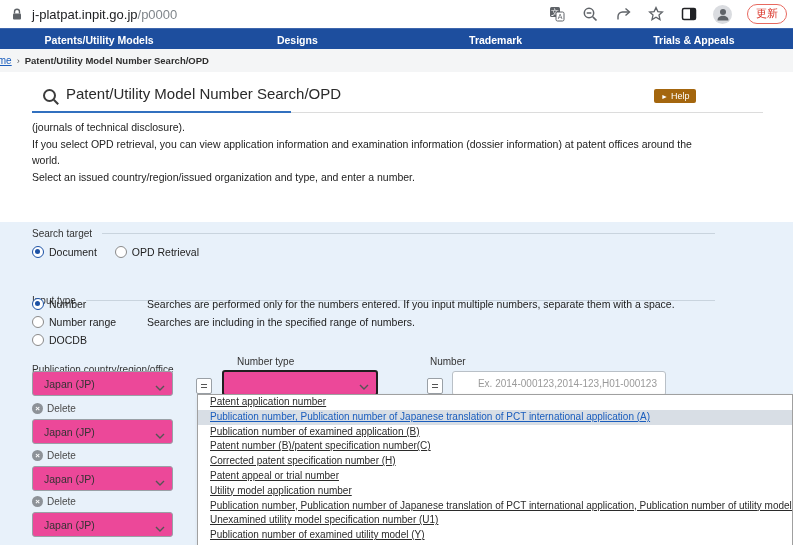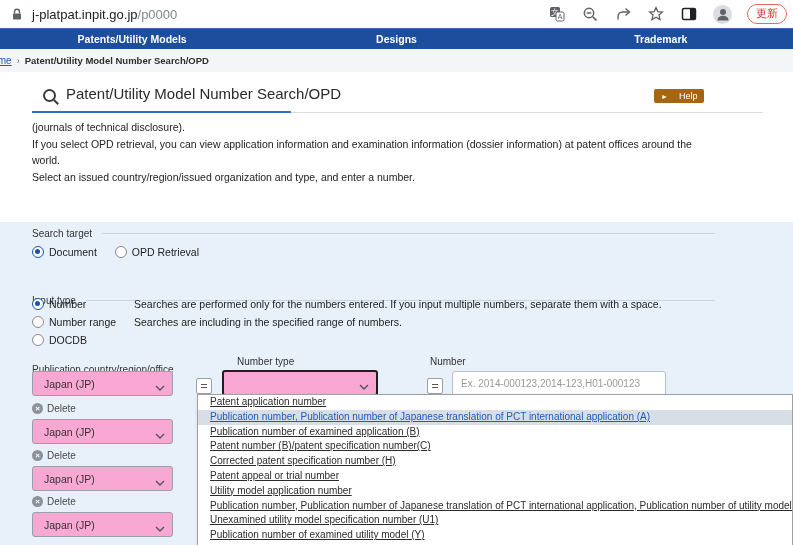--- a/index.html
+++ b/index.html
@@ -15,36 +15,36 @@
   .url .path{color:#80868b;}
   .chrome-icons{display:flex;align-items:center;gap:15px;padding-right:6px;}
   .cicon{display:flex;align-items:center;justify-content:center;width:18px;height:18px;cursor:pointer;}
   .avatar{width:19px;height:19px;border-radius:50%;background:#dadce0;display:flex;
           align-items:center;justify-content:center;overflow:hidden;}
   .update-btn{border:1.5px solid #e8695f;border-radius:11px;color:#d93025;background:#fff;
           font-size:11px;padding:1px 8px 2px 8px;white-space:nowrap;cursor:pointer;}
 
   
   .navbar{position:absolute;left:0;top:28px;width:793px;height:21px;background:#1d4e9e;
-          border-top:1px solid #3e66ad;display:flex;}
+          border-top:1px solid #3e66ad;display:flex;align-items:flex-end;}
   .nav-item{flex:1;color:#fff;font-size:10.5px;font-weight:bold;text-align:center;
           line-height:20px;cursor:pointer;white-space:nowrap;}
 
   
   .breadcrumb{position:absolute;left:0;top:49px;width:793px;height:23px;background:#f4f5f6;
           display:flex;align-items:center;font-size:10px;overflow:hidden;}
   .crumb-home{color:#1a5dbd;text-decoration:underline;margin-left:-15px;cursor:pointer;white-space:nowrap;}
   .crumb-sep{color:#555;margin:0 5px;font-size:9px;}
   .crumb-cur{color:#2e2e2e;font-weight:bold;font-size:9.5px;white-space:nowrap;}
 
   
   .title-icon{position:absolute;left:42px;top:88px;}
   .page-title{position:absolute;left:66px;top:85px;font-size:15px;color:#2a2a2a;white-space:nowrap;}
   .help-btn{position:absolute;left:654px;top:89px;background:#a4660e;color:#fff;font-size:9px;
-          border-radius:2px;padding:2px 7px;display:flex;align-items:center;gap:11px;cursor:pointer;}
+          border-radius:2px;padding:2px 7px;display:flex;align-items:center;gap:3px;cursor:pointer;}
   .help-arrow{font-size:7px;line-height:1;}
   .title-rule{position:absolute;left:32px;top:112px;width:731px;height:1px;background:#dcdcdc;}
   .title-rule-blue{position:absolute;left:32px;top:111px;width:259px;height:2px;background:#3170bf;}
 
   
   .desc{position:absolute;left:32px;top:119px;font-size:10.5px;color:#222;}
   .desc div{line-height:16.5px;white-space:nowrap;}
 
   
   .panel{position:absolute;left:0;top:222px;width:793px;height:323px;background:#e8f1fa;}
@@ -59,36 +59,36 @@
   .radio.sel::after{content:"";position:absolute;left:2px;top:2px;width:5px;height:5px;
          border-radius:50%;background:#1c52a5;}
   .ropt{font-size:10.5px;color:#222;margin-left:5px;cursor:pointer;white-space:nowrap;}
 
   .st-row{position:absolute;left:32px;top:246px;display:flex;align-items:center;}
   .st-gap{width:18px;}
 
   .it-rows{position:absolute;left:32px;top:295px;width:740px;}
   .it-row{display:flex;align-items:center;height:18px;}
   .it-label{width:85px;margin-left:5px;font-size:10.5px;color:#222;cursor:pointer;}
-  .it-desc{font-size:10.5px;color:#222;white-space:nowrap;}
+  .it-desc{font-size:10.5px;color:#222;margin-left:13px;white-space:nowrap;}
   .qbadge{display:inline-block;width:13px;height:13px;background:#bd7311;color:#fff;font-weight:bold;
           font-size:9.5px;text-align:center;line-height:13px;border-radius:2px;margin-left:6px;
           vertical-align:-2px;cursor:pointer;}
 
   
   .flabel{position:absolute;font-size:10px;color:#333;white-space:nowrap;}
-  .select{position:absolute;background:#f9a8d4;border:1px solid #9aa0a6;border-radius:3px;
+  .select{position:absolute;background:#ec4899;border:1px solid #9aa0a6;border-radius:3px;
           font-size:10.5px;color:#333;display:flex;align-items:center;
           padding:0 20px 0 11px;box-sizing:border-box;cursor:pointer;}
   .select .chev{position:absolute;right:7px;top:50%;margin-top:-3px;}
   .select.focused{border:2px solid #1f1f1f;}
   .eq{position:absolute;width:16px;height:16px;border:1px solid #9aa0a6;background:#fff;
       border-radius:2px;display:flex;align-items:center;justify-content:center;box-sizing:border-box;}
   .num-input{position:absolute;border:1px solid #b9c0c7;border-radius:3px;font-size:10px;
-      color:#333;padding:4px 8px;box-sizing:border-box;font-family:"Liberation Sans",sans-serif;}
+      color:#333;padding:4px 8px;box-sizing:border-box;font-family:"Liberation Sans",sans-serif;text-align:right;}
   .num-input::placeholder{color:#9a9a9a;}
   .del{position:absolute;display:flex;align-items:center;gap:4px;font-size:10px;color:#4a4a4a;cursor:pointer;}
   .del-icon{width:11px;height:11px;border-radius:50%;background:#8d9298;color:#fff;font-size:8px;
       line-height:11px;text-align:center;font-weight:bold;}
 
   
   .dd{position:absolute;left:197px;top:394px;width:594px;background:#fff;border:1px solid #a0a0a0;
       box-shadow:2px 3px 5px rgba(0,0,0,0.18);}
   .dd-item{height:14.8px;line-height:14.8px;padding-left:12px;font-size:10px;color:#2b2b2b;
       white-space:nowrap;overflow:hidden;cursor:pointer;text-decoration:underline;}
@@ -149,20 +149,21 @@
           </svg>
       </span>
       <button class="update-btn">更新</button>
     </div>
   </div>
 
   <div class="navbar">
     <div class="nav-item">Patents/Utility Models</div>
     <div class="nav-item">Designs</div>
     <div class="nav-item">Trademark</div>
+    <div class="nav-item">Trials &amp; Appeals</div>
   </div>
 
   <div class="breadcrumb">
     <span class="crumb-home">Home</span>
     <span class="crumb-sep">›</span>
     <span class="crumb-cur">Patent/Utility Model Number Search/OPD</span>
   </div>
 
   <span class="title-icon">
     <svg width="18" height="18" viewBox="0 0 18 18">

